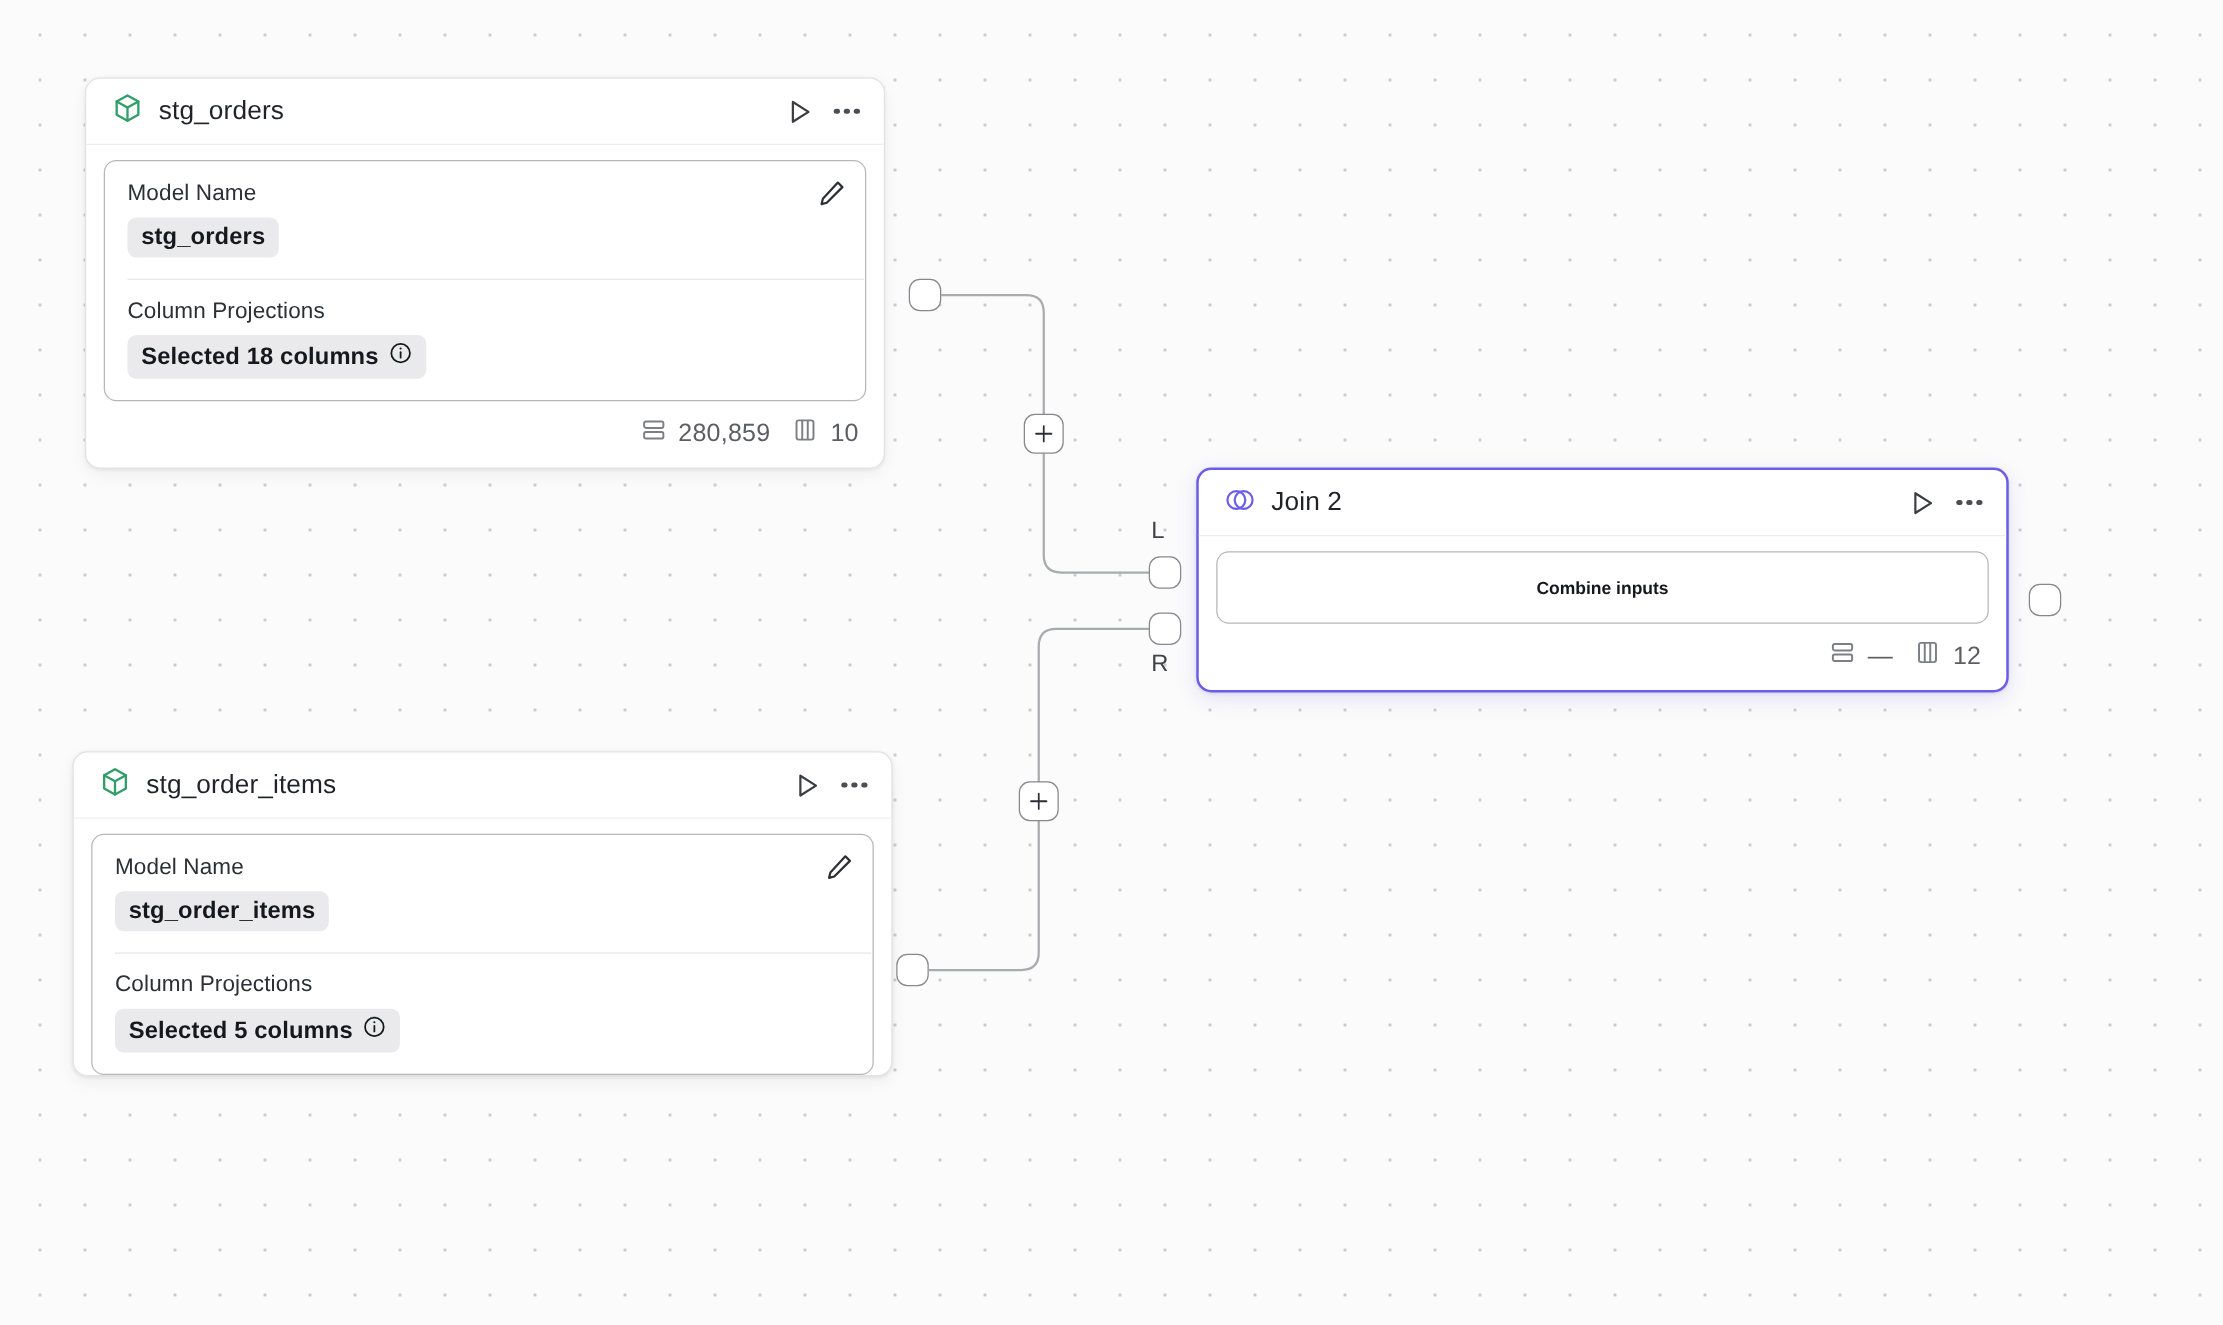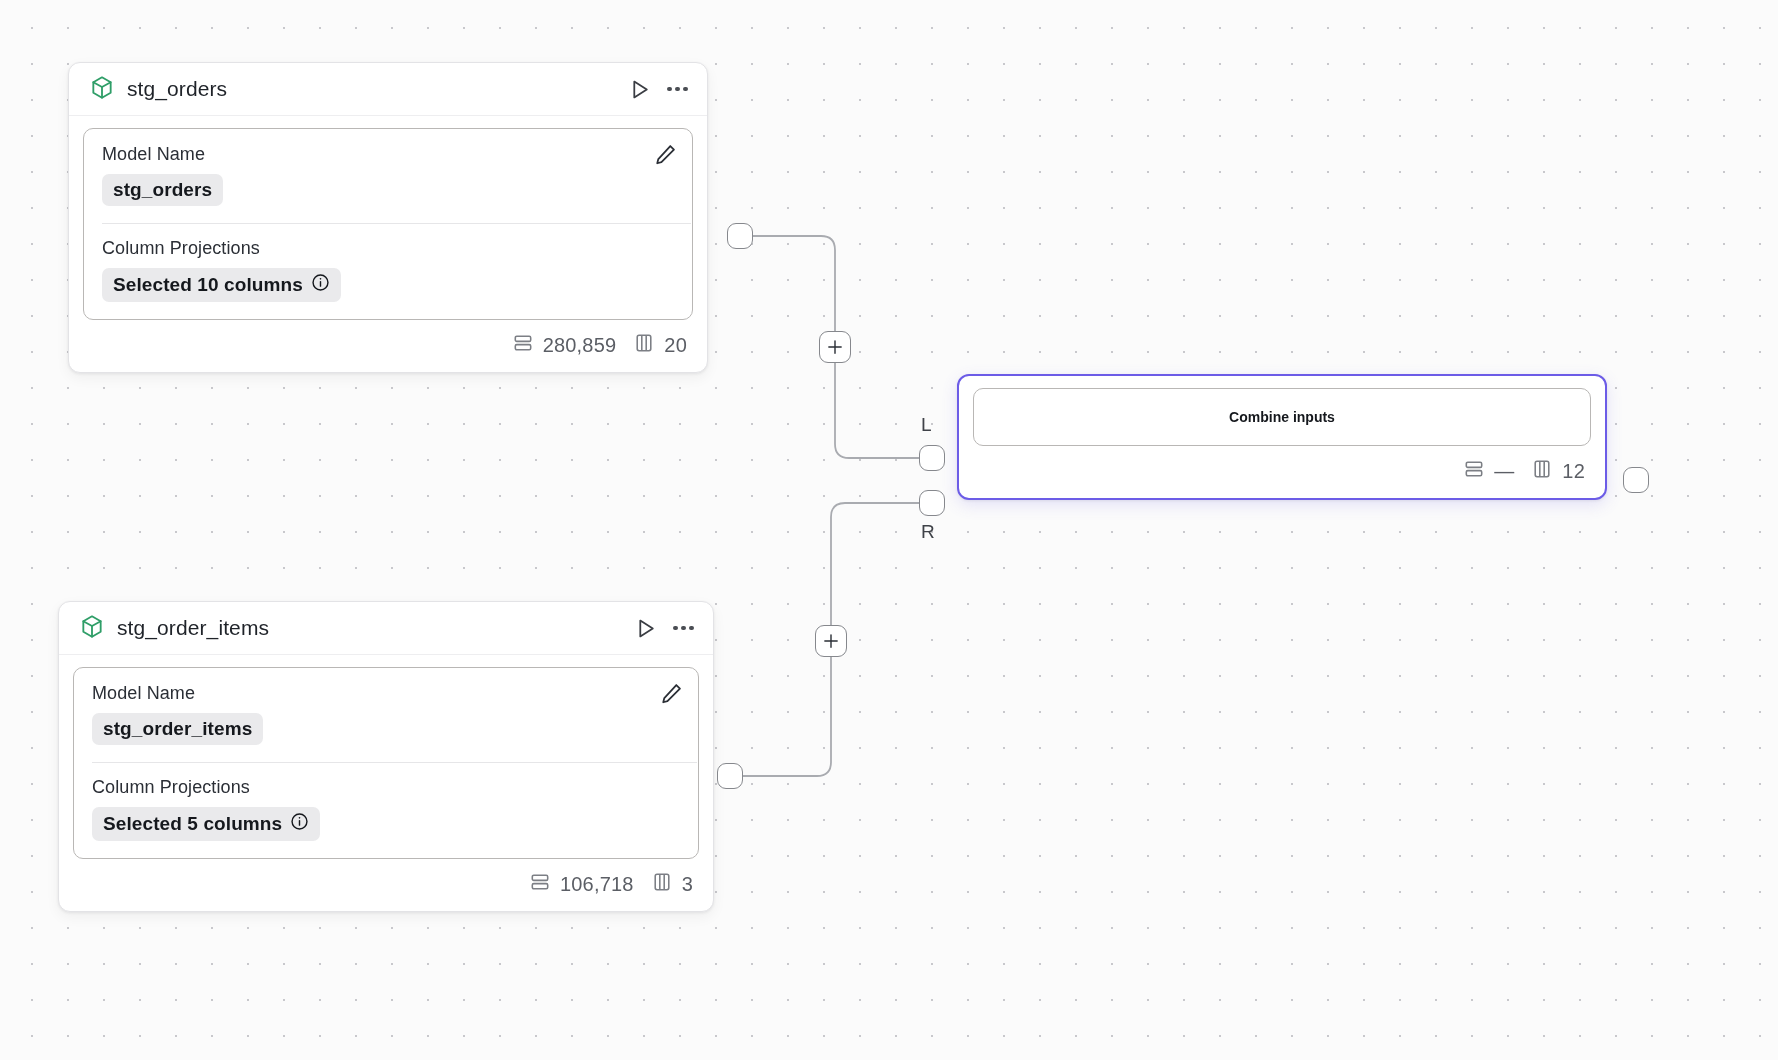--- a/index.html
+++ b/index.html
@@ -236,21 +236,21 @@
 
         <div class="field-label">Model Name</div>
         <span class="chip">
           <span>stg_orders</span>
         </span>
 
         <div class="divider"></div>
 
         <div class="field-label">Column Projections</div>
         <span class="chip">
-          <span>Selected 10 columns</span>
+          <span>Selected 18 columns</span>
           <span>
             <svg width="19" height="19" viewBox="0 0 24 24" fill="none" stroke="#15181d" stroke-width="1.8" stroke-linecap="round">
               <circle cx="12" cy="12" r="9.4"></circle>
               <path d="M12 11 V16.6"></path>
               <circle cx="12" cy="7.4" r="1.05" fill="#15181d" stroke="none"></circle>
             </svg>
           </span>
         </span>
       </div>
     </div>
@@ -265,21 +265,21 @@
         </span>
         <span class="val">280,859</span>
       </span>
       <span class="stat">
         <span>
           <svg width="22" height="22" viewBox="0 0 24 24" fill="none" stroke="#7c7f85" stroke-width="1.7" stroke-linejoin="round">
             <rect x="4.6" y="3.6" width="14.8" height="16.8" rx="2"></rect>
             <path d="M9.6 3.6 V20.4 M14.4 3.6 V20.4"></path>
           </svg>
         </span>
-        <span class="val">20</span>
+        <span class="val">10</span>
       </span>
     </div>
   </div>
 
   <div class="handle" style="left:727px; top:223px;"></div>
 
   <div class="node" style="left:58px; top:601px; width:656px;">
 
     <div class="node-header">
       <span class="model-icon">
@@ -327,70 +327,71 @@
             <svg width="19" height="19" viewBox="0 0 24 24" fill="none" stroke="#15181d" stroke-width="1.8" stroke-linecap="round">
               <circle cx="12" cy="12" r="9.4"></circle>
               <path d="M12 11 V16.6"></path>
               <circle cx="12" cy="7.4" r="1.05" fill="#15181d" stroke="none"></circle>
             </svg>
           </span>
         </span>
       </div>
     </div>
 
+  </div>
+
+  <div class="handle" style="left:717px; top:763px;"></div>
+
+  <div class="node selected" style="left:957px; top:374px; width:650px;">
+
+    <div class="node-header">
+      <span class="model-icon">
+        <svg width="26" height="26" viewBox="0 0 24 24" fill="none" stroke="#6c5ce7" stroke-width="1.6">
+          <circle cx="9.3" cy="12" r="6.6"></circle>
+          <circle cx="14.7" cy="12" r="6.6"></circle>
+        </svg>
+      </span>
+      <span class="node-title">Join 2</span>
+      <span class="hdr-actions">
+        <span class="icon-btn">
+          <svg width="25" height="25" viewBox="0 0 24 24" fill="none" stroke="#3a3d43" stroke-width="1.7" stroke-linejoin="round">
+            <path d="M7 4.4 L19 12 L7 19.6 Z"></path>
+          </svg>
+        </span>
+        <span class="dots">
+          <i></i>
+            <i></i>
+            <i></i>
+        </span>
+      </span>
+    </div>
+
+    <div class="node-body">
+      <div class="combine-btn">
+        <span>Combine inputs</span>
+      </div>
+    </div>
+
     <div class="node-footer">
       <span class="stat">
         <span>
           <svg width="22" height="22" viewBox="0 0 24 24" fill="none" stroke="#7c7f85" stroke-width="1.7" stroke-linejoin="round">
             <rect x="3.6" y="4.6" width="16.8" height="5.6" rx="1.6"></rect>
             <rect x="3.6" y="13.8" width="16.8" height="5.6" rx="1.6"></rect>
           </svg>
         </span>
-        <span class="val">106,718</span>
+        <span class="val">—</span>
       </span>
       <span class="stat">
         <span>
           <svg width="22" height="22" viewBox="0 0 24 24" fill="none" stroke="#7c7f85" stroke-width="1.7" stroke-linejoin="round">
             <rect x="4.6" y="3.6" width="14.8" height="16.8" rx="2"></rect>
             <path d="M9.6 3.6 V20.4 M14.4 3.6 V20.4"></path>
           </svg>
         </span>
-        <span class="val">3</span>
-      </span>
-    </div>
-  </div>
-
-  <div class="handle" style="left:717px; top:763px;"></div>
-
-  <div class="node selected" style="left:957px; top:374px; width:650px;">
-
-
-    <div class="node-body">
-      <div class="combine-btn">
-        <span>Combine inputs</span>
-      </div>
-    </div>
-
-    <div class="node-footer">
-      <span class="stat">
-        <span>
-          <svg width="22" height="22" viewBox="0 0 24 24" fill="none" stroke="#7c7f85" stroke-width="1.7" stroke-linejoin="round">
-            <rect x="3.6" y="4.6" width="16.8" height="5.6" rx="1.6"></rect>
-            <rect x="3.6" y="13.8" width="16.8" height="5.6" rx="1.6"></rect>
-          </svg>
-        </span>
-        <span class="val">—</span>
-      </span>
-      <span class="stat">
-        <span>
-          <svg width="22" height="22" viewBox="0 0 24 24" fill="none" stroke="#7c7f85" stroke-width="1.7" stroke-linejoin="round">
-            <rect x="4.6" y="3.6" width="14.8" height="16.8" rx="2"></rect>
-            <path d="M9.6 3.6 V20.4 M14.4 3.6 V20.4"></path>
-          </svg>
-        </span>
         <span class="val">12</span>
       </span>
     </div>
   </div>
 
   <div class="handle" style="left:919px; top:445px;"></div>
   <div class="handle-label" style="left:921px; top:414px;">L</div>
 
   <div class="handle" style="left:919px; top:490px;"></div>
   <div class="handle-label" style="left:921px; top:521px;">R</div>

